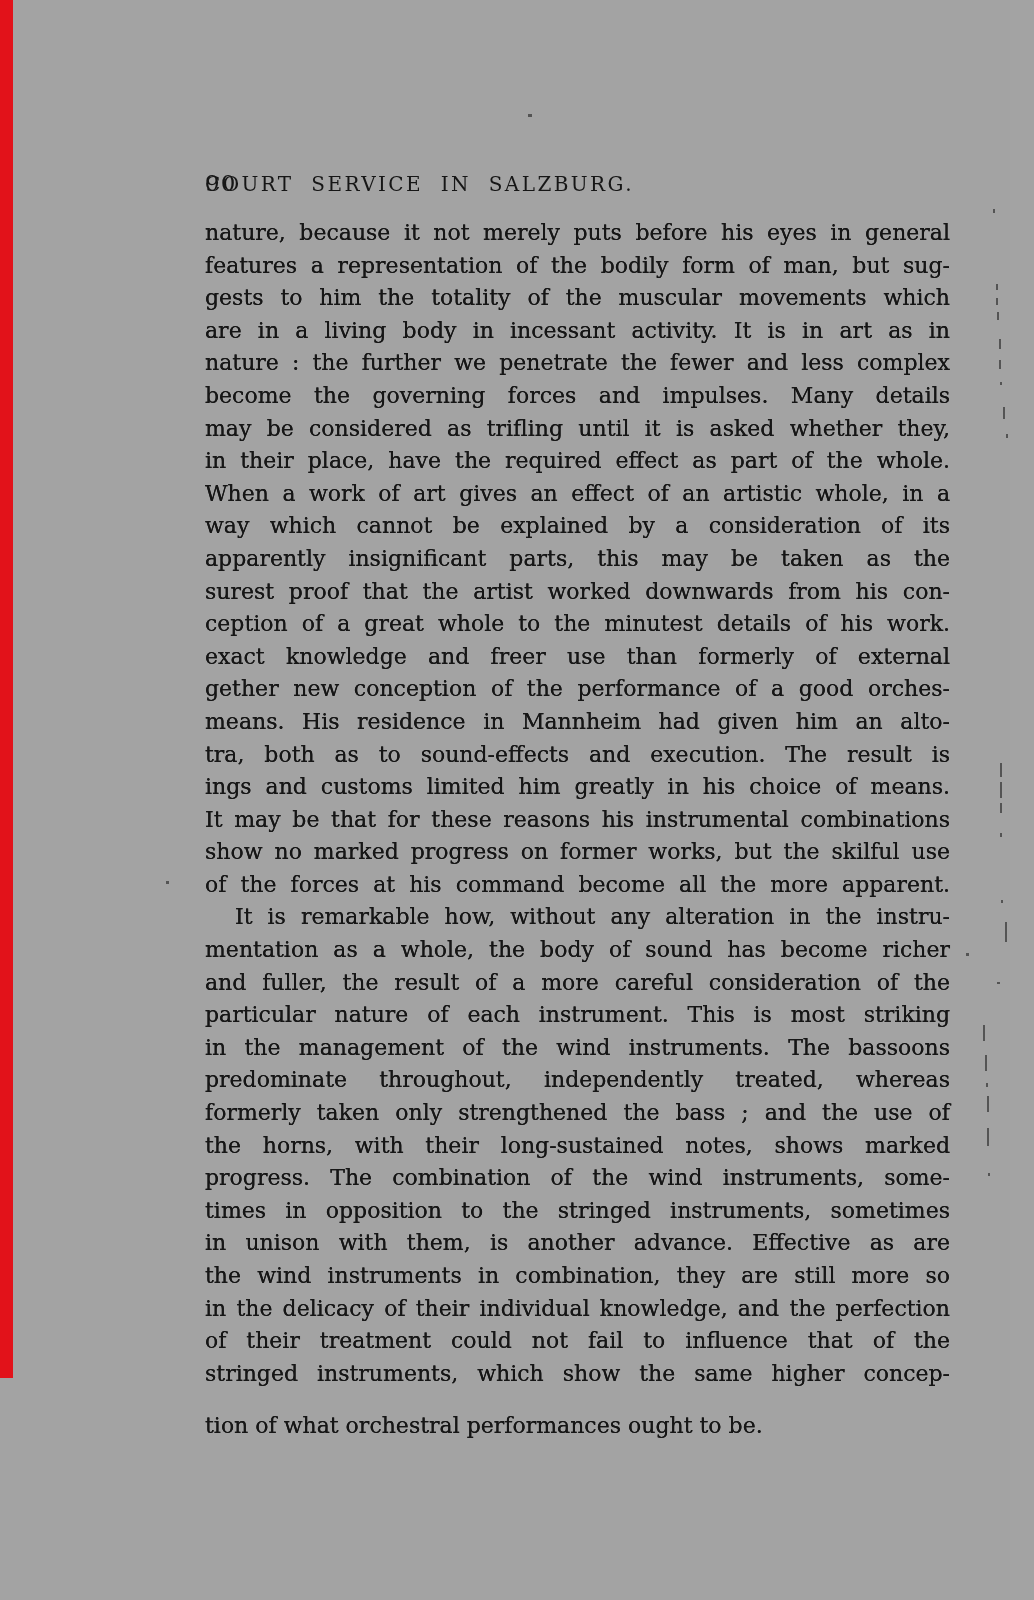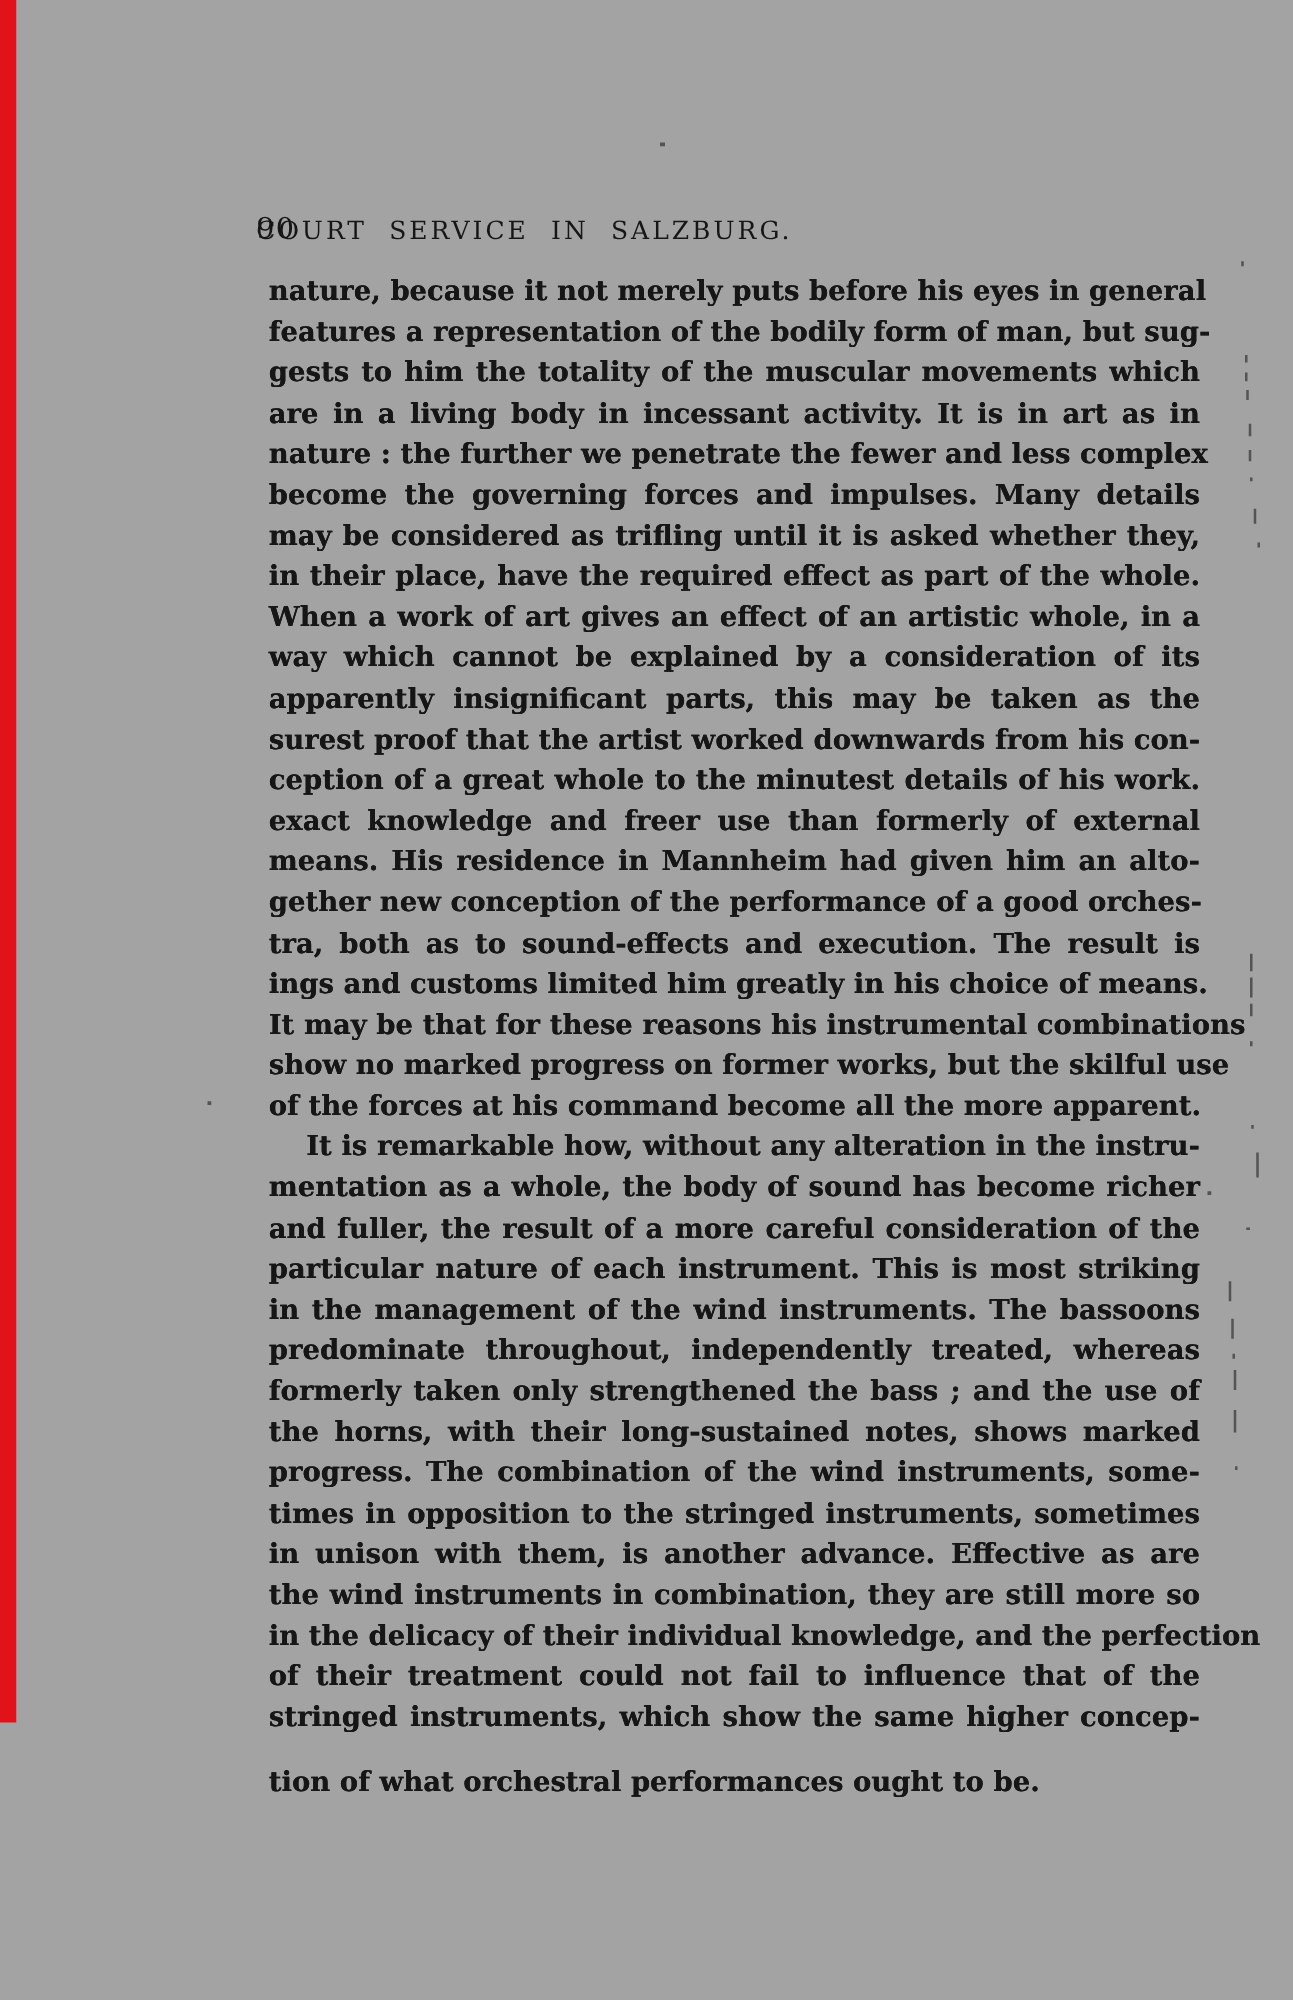--- a/index.html
+++ b/index.html
@@ -39,27 +39,26 @@
     width: 745px;
     text-align: left;
     font-size: 20px;
     letter-spacing: 2.4px;
     word-spacing: 9px;
     white-space: nowrap;
   }
   
   #textblock {
     position: absolute;
-    left: 215px;
+    left: 205px;
     top: 217px;
     width: 745px;
     font-size: 22px;
     line-height: 32.6px;
     text-shadow: 0 0 0.5px currentColor;
-    font-weight: bold;
   }
   .text-line {
     white-space: nowrap;
     text-align: justify;
     text-align-last: justify;
     height: 32.6px;
   }
   .text-line.no-justify {
     text-align-last: left;
     margin-top: 20px;
@@ -92,22 +91,22 @@
       <div class="text-line">nature :  the further we penetrate the fewer and less complex</div>
       <div class="text-line">become the governing forces and impulses.  Many details</div>
       <div class="text-line">may be considered as trifling until it is asked  whether they,</div>
       <div class="text-line">in their place, have the required  effect as part of the whole.</div>
       <div class="text-line">When a work of art gives an effect of an artistic whole, in a</div>
       <div class="text-line">way which cannot be explained by a consideration of its</div>
       <div class="text-line">apparently insignificant parts, this may be taken as the</div>
       <div class="text-line">surest proof that the artist worked downwards from his con-</div>
       <div class="text-line">ception of a great whole to the minutest details of his work.</div>
       <div class="text-line">exact knowledge and freer use than formerly of external</div>
+      <div class="text-line">gether new conception of the performance of a good orches-</div>
       <div class="text-line">means.  His residence in Mannheim had given him an alto-</div>
-      <div class="text-line">gether new conception of the performance of a good orches-</div>
       <div class="text-line">tra, both as to sound-effects and execution.  The result is</div>
       <div class="text-line">ings and customs limited him greatly in his choice of means.</div>
       <div class="text-line">It may be that for these reasons his instrumental combinations</div>
       <div class="text-line">show no marked progress on former works, but the skilful use</div>
       <div class="text-line">of the forces at his command become all the more apparent.</div>
       <div class="text-line indent">It is remarkable how, without any alteration in the instru-</div>
       <div class="text-line">mentation as a whole, the body of sound has become richer</div>
       <div class="text-line">and fuller, the result of a more careful consideration of the</div>
       <div class="text-line">particular nature of each instrument.  This is most striking</div>
       <div class="text-line">in the management of the wind instruments.  The bassoons</div>

